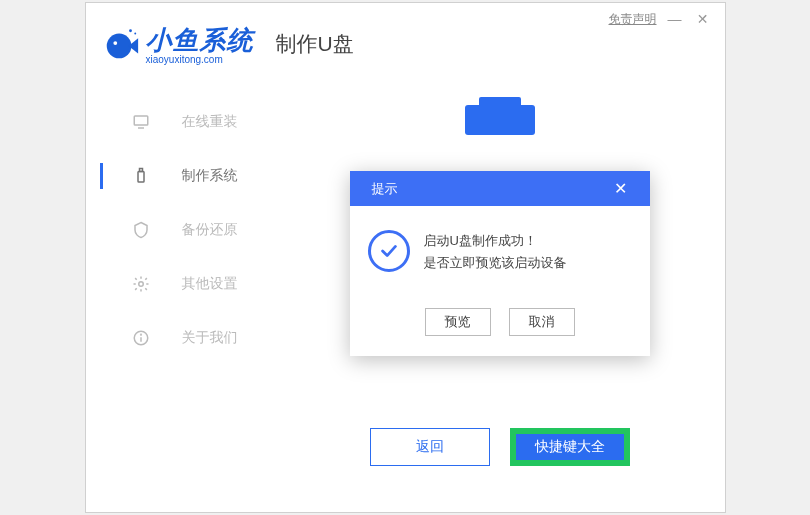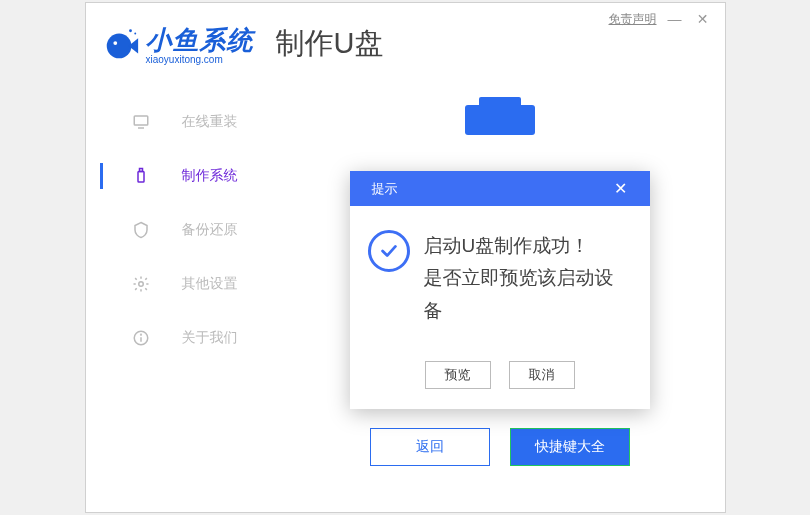--- a/index.html
+++ b/index.html
@@ -6,49 +6,49 @@
     body { background: #f0f0f0; display: flex; justify-content: center; align-items: flex-start; padding: 2px; }
     .window { width: 641px; height: 511px; background: #fff; border: 1px solid #d0d0d0; position: relative; }
     .titlebar { position: absolute; top: 0; right: 0; display: flex; align-items: center; gap: 8px; padding: 6px 12px; }
     .disclaimer { font-size: 12px; color: #888; text-decoration: underline; cursor: pointer; }
     .titlebar-btn { width: 20px; height: 20px; display: flex; align-items: center; justify-content: center; color: #999; cursor: pointer; font-size: 14px; }
     .header { display: flex; align-items: center; padding: 20px 30px 10px 16px; }
     .logo-wrap { display: flex; align-items: center; gap: 6px; }
     .logo-fish { width: 38px; height: 38px; }
     .logo-text { font-size: 26px; font-weight: bold; color: #1a5fd8; font-style: italic; letter-spacing: 1px; }
     .logo-sub { font-size: 10px; color: #1a5fd8; margin-top: -4px; }
-    .page-title { font-size: 29px; color: #444; margin-left: 22px; font-weight: 300; }
+    .page-title { font-size: 21px; color: #444; margin-left: 22px; font-weight: 300; }
     .content { display: flex; height: calc(100% - 90px); }
     .sidebar { width: 190px; padding-top: 20px; }
     .sidebar-item { display: flex; align-items: center; padding: 18px 0 18px 46px; gap: 32px; position: relative; cursor: pointer; }
-    .sidebar-item.active { color: #6d28d9; }
+    .sidebar-item.active { color: #737373; }
     .sidebar-item.active::before { content: ''; position: absolute; left: 14px; top: 50%; transform: translateY(-50%); width: 3px; height: 26px; background: #2b6cf0; }
     .sidebar-item .icon { width: 18px; height: 18px; display: flex; align-items: center; justify-content: center; }
     .sidebar-item .label { font-size: 14px; }
     .sidebar-item:not(.active) { color: #bbb; }
     .sidebar-item:not(.active) .label { color: #bbb; }
     .main { flex: 1; position: relative; }
     .usb-graphic { position: absolute; top: 30px; left: 50%; transform: translateX(-50%); width: 70px; height: 30px; background: #2b6cf0; border-radius: 3px; }
     .usb-graphic::before { content: ''; position: absolute; left: 14px; top: -8px; width: 42px; height: 8px; background: #2b6cf0; border-radius: 2px 2px 0 0; }
     .plus-icon { position: absolute; top: 128px; right: 85px; color: #2b6cf0; font-size: 24px; font-weight: bold; }
     .circle-o { position: absolute; top: 170px; left: 50%; margin-left: 50px; width: 14px; height: 14px; border: 3px solid #2b6cf0; border-radius: 50%; }
     .green-arc { position: absolute; top: 120px; left: 50%; margin-left: 40px; width: 12px; height: 24px; border-right: 4px solid #2ec06a; border-radius: 0 20px 20px 0; }
     .hint-text { position: absolute; top: 210px; left: 0; right: 0; text-align: center; font-size: 13px; color: #2b6cf0; line-height: 1.8; }
     .bottom-buttons { position: absolute; bottom: 28px; left: 50%; transform: translateX(-50%); display: flex; gap: 20px; }
     .btn { width: 120px; height: 38px; display: flex; align-items: center; justify-content: center; font-size: 14px; cursor: pointer; }
     .btn-outline { border: 1px solid #2b6cf0; color: #2b6cf0; background: #fff; }
-    .btn-solid { border: 1px solid #22c55e; color: #fff; background: #2b6cf0; }
+    .btn-solid { border: 6px solid #22c55e; color: #fff; background: #2b6cf0; }
     .modal-overlay { position: absolute; inset: 0; display: flex; align-items: center; justify-content: center; }
     .modal { width: 300px; background: #fff; box-shadow: 0 4px 20px rgba(0,0,0,0.25); position: absolute; top: 168px; left: 264px; }
     .modal-header { background: #3d6ff5; color: #fff; display: flex; justify-content: space-between; align-items: center; padding: 8px 22px; font-size: 13px; }
     .modal-close { cursor: pointer; font-size: 16px; }
     .modal-body { display: flex; padding: 24px 18px 20px 18px; gap: 14px; align-items: flex-start; }
     .check-circle { width: 42px; height: 42px; border: 3px solid #3d6ff5; border-radius: 50%; display: flex; align-items: center; justify-content: center; flex-shrink: 0; }
     .check-circle svg { stroke: #3d6ff5; }
-    .modal-text { font-size: 19px; color: #444; line-height: 1.7; }
+    .modal-text { font-size: 13px; color: #444; line-height: 1.7; }
     .modal-footer { display: flex; justify-content: center; gap: 18px; padding: 14px 0 20px 0; }
     .modal-btn { width: 66px; height: 28px; border: 1px solid #bbb; background: #fff; font-size: 13px; display: flex; align-items: center; justify-content: center; cursor: pointer; color: #444; }
   </style>
 </head>
 <body>
 
 <div class="window">
   <div class="titlebar">
     <span class="disclaimer">免责声明</span>
     <span class="titlebar-btn">—</span>

